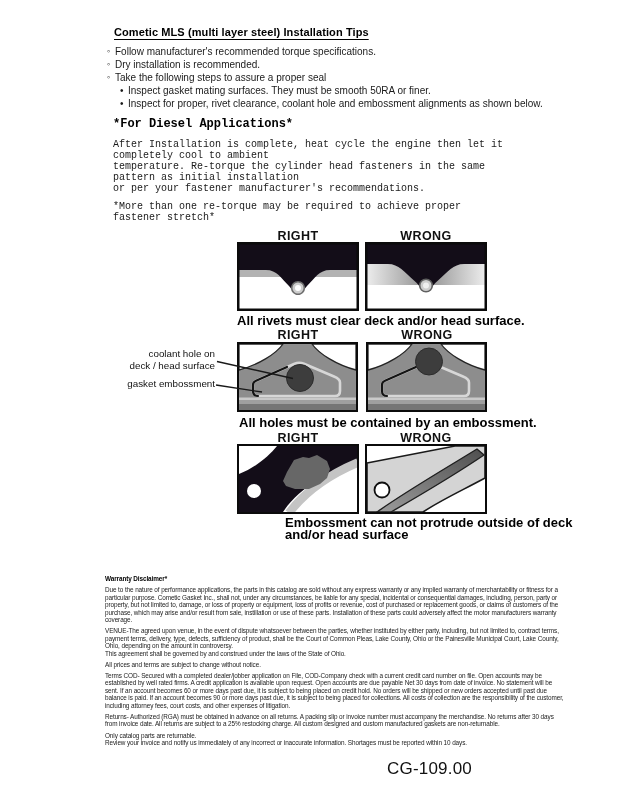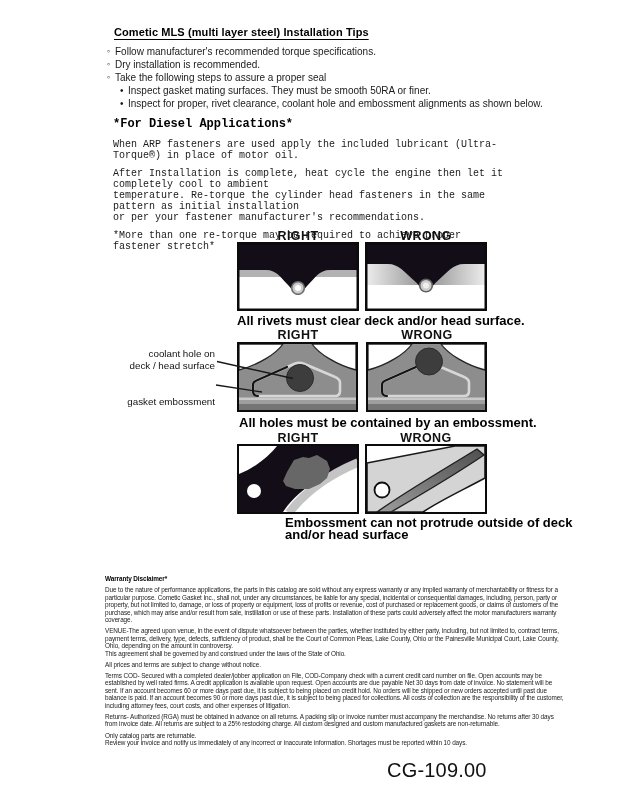--- a/index.html
+++ b/index.html
@@ -25,49 +25,48 @@
   .colhead{top:0;width:122px;text-align:center;font-size:12.5px;font-weight:bold;
     letter-spacing:0.4px;color:#111;}
   .h-r1{top:229px;} .h-r2{top:328px;} .h-r3{top:431px;}
   .col-right{left:237px;} .col-wrong{left:365px;}
   .panel{display:block;}
   .caption{font-size:13px;font-weight:bold;color:#000;white-space:nowrap;}
   .cap1{left:237px;top:313px;} .cap2{left:239px;top:415px;}
   .cap3{left:237px;top:517px;} .cap3 div{line-height:11.5px;padding-left:48px;}
   .ptr-label{font-size:9.8px;line-height:11.5px;color:#111;text-align:right;}
   .lbl-coolant{left:118px;top:348px;width:97px;}
-  .lbl-emboss{left:108px;top:396px;width:107px;white-space:nowrap;}
+  .lbl-emboss{left:108px;top:378px;width:107px;white-space:nowrap;}
   .overlay{left:100px;top:340px;pointer-events:none;}
   .legal{left:105px;top:575px;width:460px;font-size:6.4px;line-height:7.5px;
     letter-spacing:-0.1px;color:#222;}
   .legal p{margin:0 0 3.6px 0;}
   .legal p.tight{margin:0;}
   .legal .lheading{font-weight:bold;color:#000;}
-  .code{left:387px;top:759px;font-size:20px;color:#111;letter-spacing:0.2px;}
+  .code{left:387px;top:759px;font-size:17px;color:#111;letter-spacing:0.2px;}
 </style>
 </head>
 <body>
 
 <div class="page">
 
   <h1 class="abs title">Cometic MLS (multi layer steel) Installation Tips</h1>
 
   <div class="abs tips">
     <div class="tip"><span class="b1">◦</span><span>Follow manufacturer's recommended torque specifications.</span></div>
     <div class="tip"><span class="b1">◦</span><span>Dry installation is recommended.</span></div>
     <div class="tip"><span class="b1">◦</span><span>Take the following steps to assure a proper seal</span></div>
     <div class="tip sub"><span class="b2">•</span><span>Inspect gasket mating surfaces.  They must be smooth 50RA or finer.</span></div>
     <div class="tip sub"><span class="b2">•</span><span>Inspect for proper, rivet clearance, coolant hole and embossment alignments as shown below.</span></div>
   </div>
 
   <div class="abs diesel">
     <div class="dheading">*For Diesel Applications*</div>
     <p>
       </p>
-      <div>When ARP fasteners are used apply the included lubricant (Ultra-Torque®) in place of motor oil.</div>
     <p></p>
     <p>
       </p>
       <div>After Installation is complete, heat cycle the engine then let it completely cool to ambient</div>
       <div>temperature. Re-torque the cylinder head fasteners in the same pattern as initial installation</div>
       <div>or per your fastener manufacturer's recommendations.</div>
     <p></p>
     <p>
       </p>
       <div>*More than one re-torque may be required to achieve proper fastener stretch*</div>

